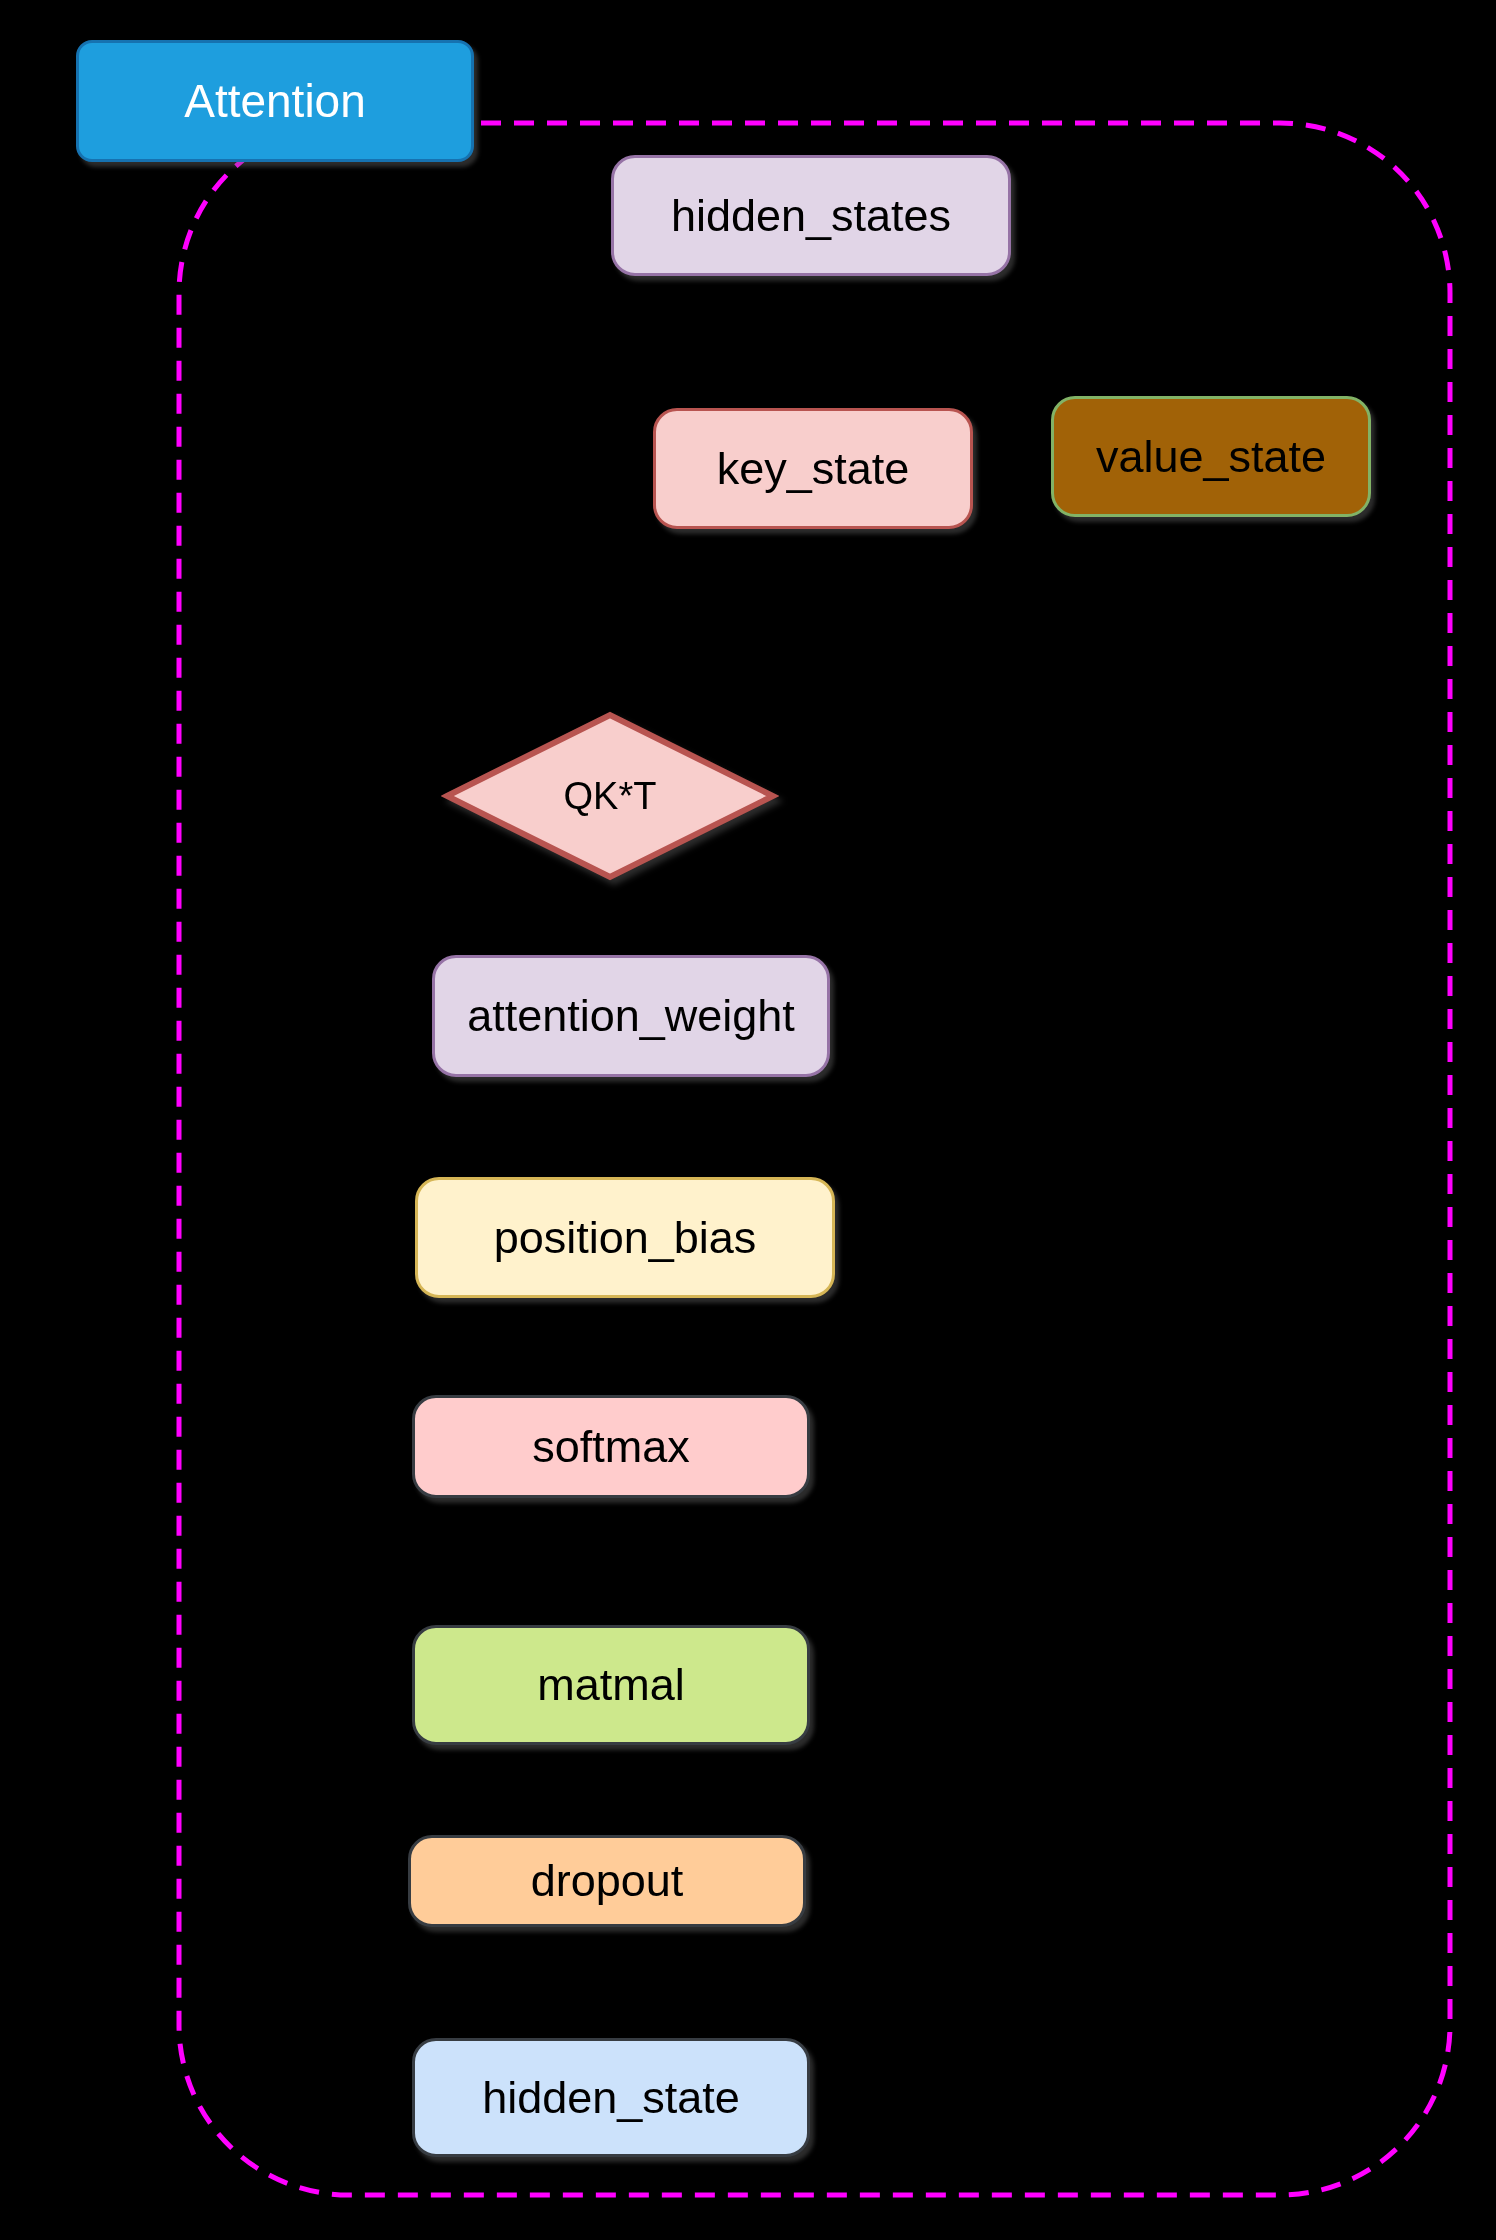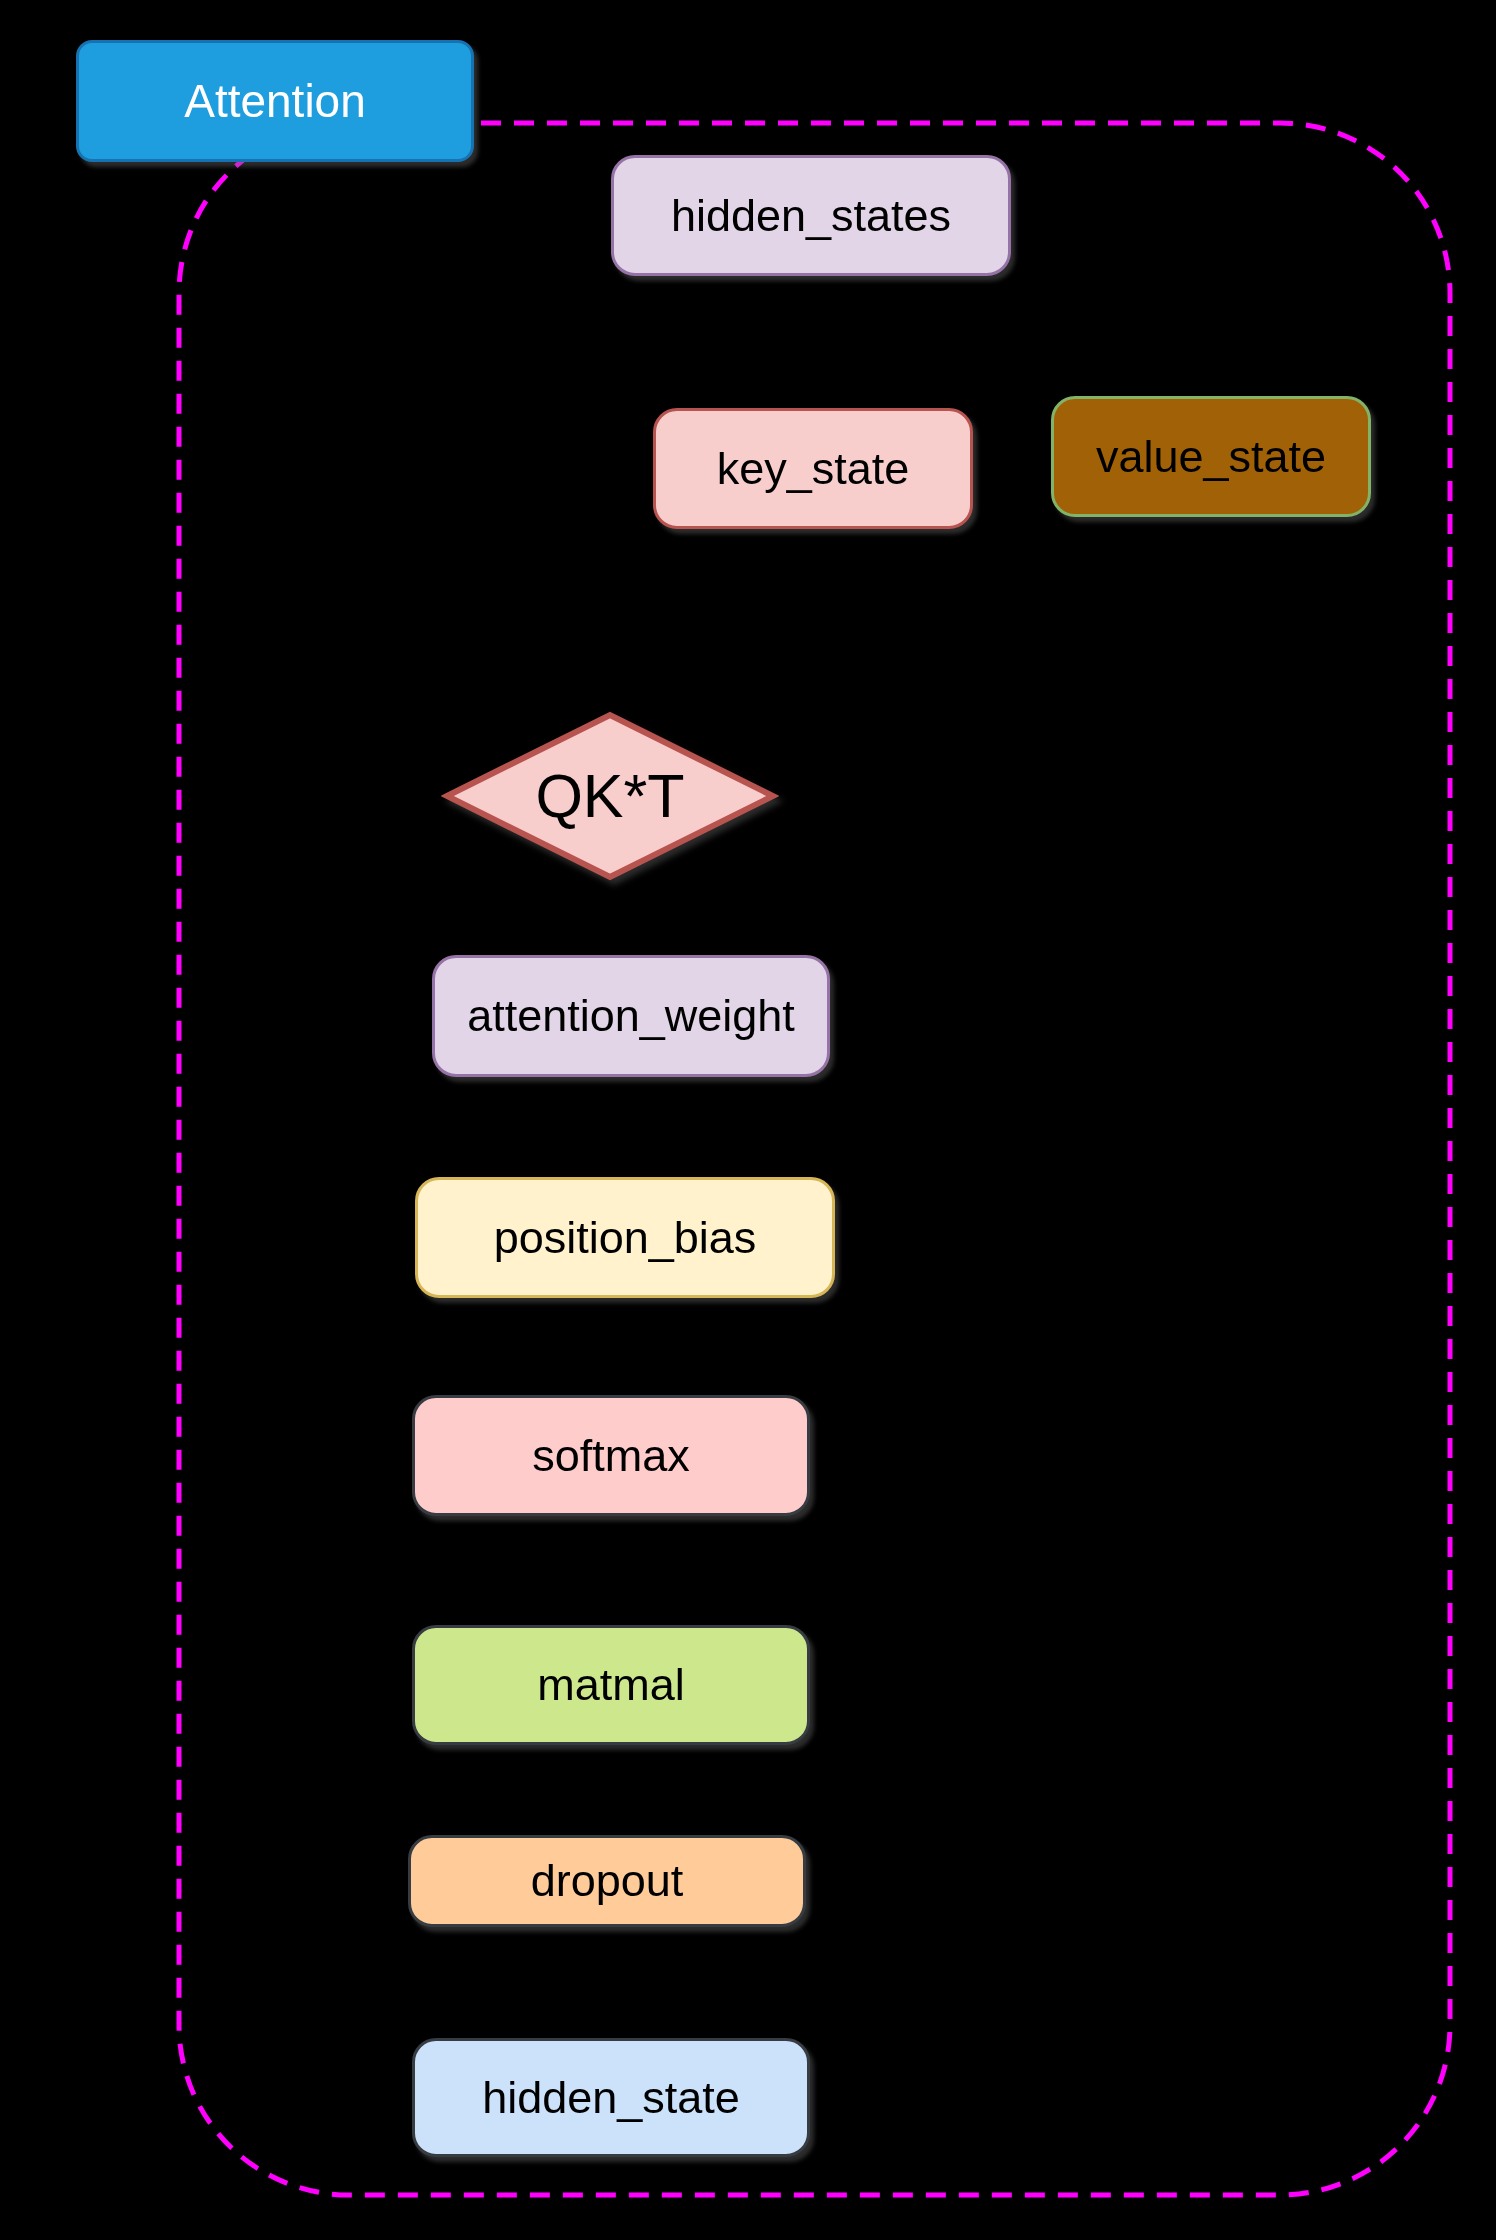--- a/index.html
+++ b/index.html
@@ -44,39 +44,39 @@
     box-sizing: border-box;
     box-shadow: 4px 5px 4px rgba(110,110,110,0.40);
   }
   
   .n-hidden-states   { left: 611px;  top: 155px;  width: 400px; height: 121px; }
   .n-query-state     { left: 250px;  top: 396px;  width: 322px; height: 121px; }
   .n-key-state       { left: 653px;  top: 396px;  width: 320px; height: 121px; }
   .n-value-state     { left: 1051px; top: 396px;  width: 320px; height: 121px; }
   .n-attention-weight{ left: 412px;  top: 955px;  width: 398px; height: 122px; }
   .n-position-bias   { left: 415px;  top: 1177px; width: 420px; height: 121px; }
-  .n-softmax         { left: 412px;  top: 1395px; width: 398px; height: 121px; }
+  .n-softmax         { left: 412px;  top: 1395px; width: 398px; height: 103px; }
   .n-matmal          { left: 412px;  top: 1625px; width: 398px; height: 120px; }
   .n-dropout         { left: 408px;  top: 1835px; width: 398px; height: 92px; }
   .n-hidden-state    { left: 412px;  top: 2038px; width: 398px; height: 119px; }
   .diamond-wrap {
     position: absolute;
     left: 441px; top: 709px;
     width: 338px; height: 174px;
     z-index: 2;
   }
   .diamond-wrap svg {
     position: absolute; left: 0; top: 0;
     filter: drop-shadow(4px 5px 3px rgba(110,110,110,0.40));
   }
   .diamond-label {
     position: absolute;
     left: 0; top: 0; width: 100%; height: 100%;
     display: flex; align-items: center; justify-content: center;
-    font-size: 61px;
+    font-size: 38px;
     color: #000;
   }
 </style>
 </head>
 <body>
 
 <div class="stage" style="background: rgb(0, 0, 0);">
 
   <svg class="container-svg" width="1496" height="2240" viewBox="0 0 1496 2240" aria-hidden="true">
     <rect x="179" y="123" width="1271" height="2072" rx="170" ry="170" fill="none" stroke-width="5" stroke-dasharray="20 13" style="stroke: rgb(255, 0, 255);"></rect>

